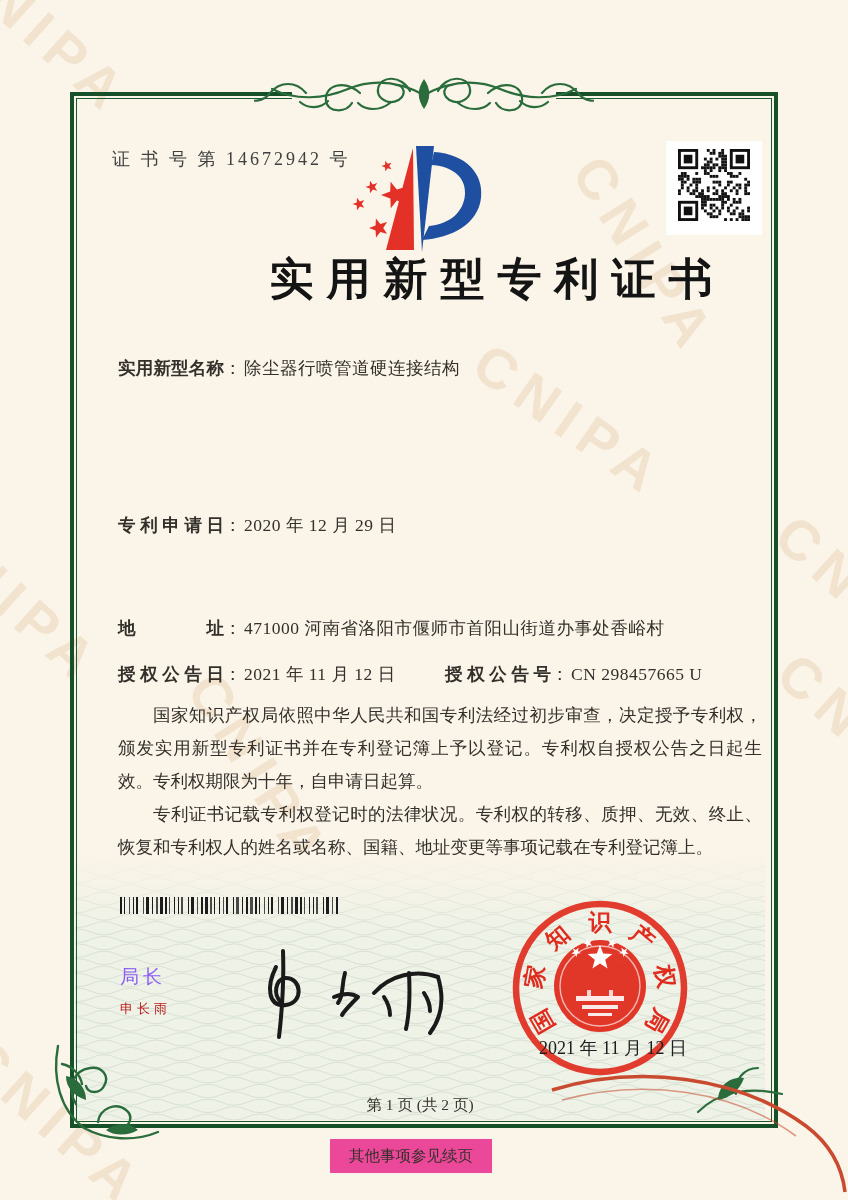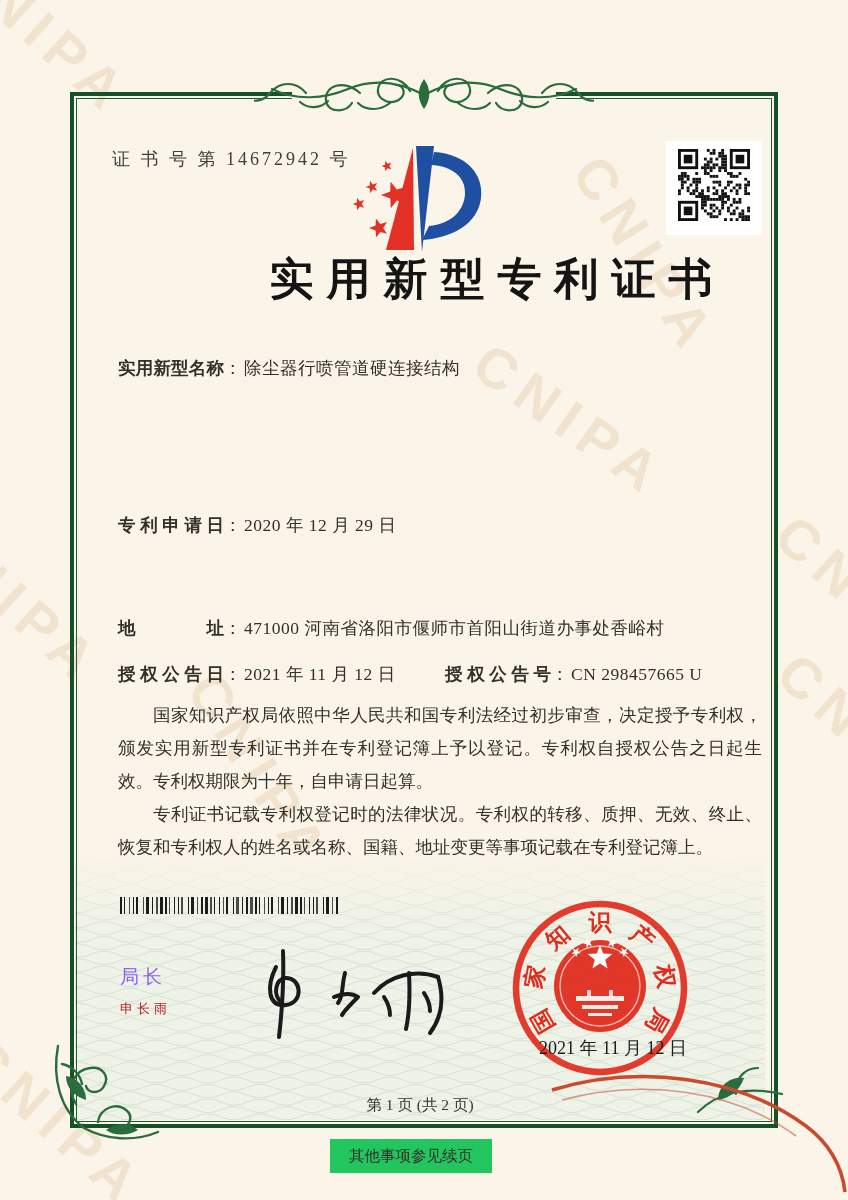--- a/index.html
+++ b/index.html
@@ -52,21 +52,21 @@
   .notice p{margin:0;text-indent:2em;}
 
   .barcode{left:120px;top:897px;width:222px;height:17px;}
   .director-title{left:120px;top:964px;font-size:19px;letter-spacing:4px;color:#8b5cf6;}
   .director-name{left:120px;top:1000px;font-size:13px;letter-spacing:4px;color:#b91c1c;}
   .signature{left:246px;top:945px;}
   .seal{left:508px;top:898px;}
   .seal-date{left:498px;top:1036px;width:230px;text-align:center;font-size:18px;
              color:#1d1d1d;white-space:nowrap;z-index:5;}
   .page-info{left:70px;top:1085px;width:700px;text-align:center;font-size:15.5px;color:#37332e;margin-top:10px;}
-  .cont-box{left:330px;top:1139px;width:162px;height:34px;background:#22c55e;
+  .cont-box{left:330px;top:1139px;width:162px;height:34px;background:#ec4899;
             line-height:34px;text-align:center;font-size:15.5px;color:#33302b;
             box-shadow:0 0 2px rgba(0,0,0,0.05);}
 </style>
 </head>
 <body>
 
 <div class="page">
 
   <span class="wm wm1">CNIPA</span>
   <span class="wm wm2 steep">CNIPA</span>

